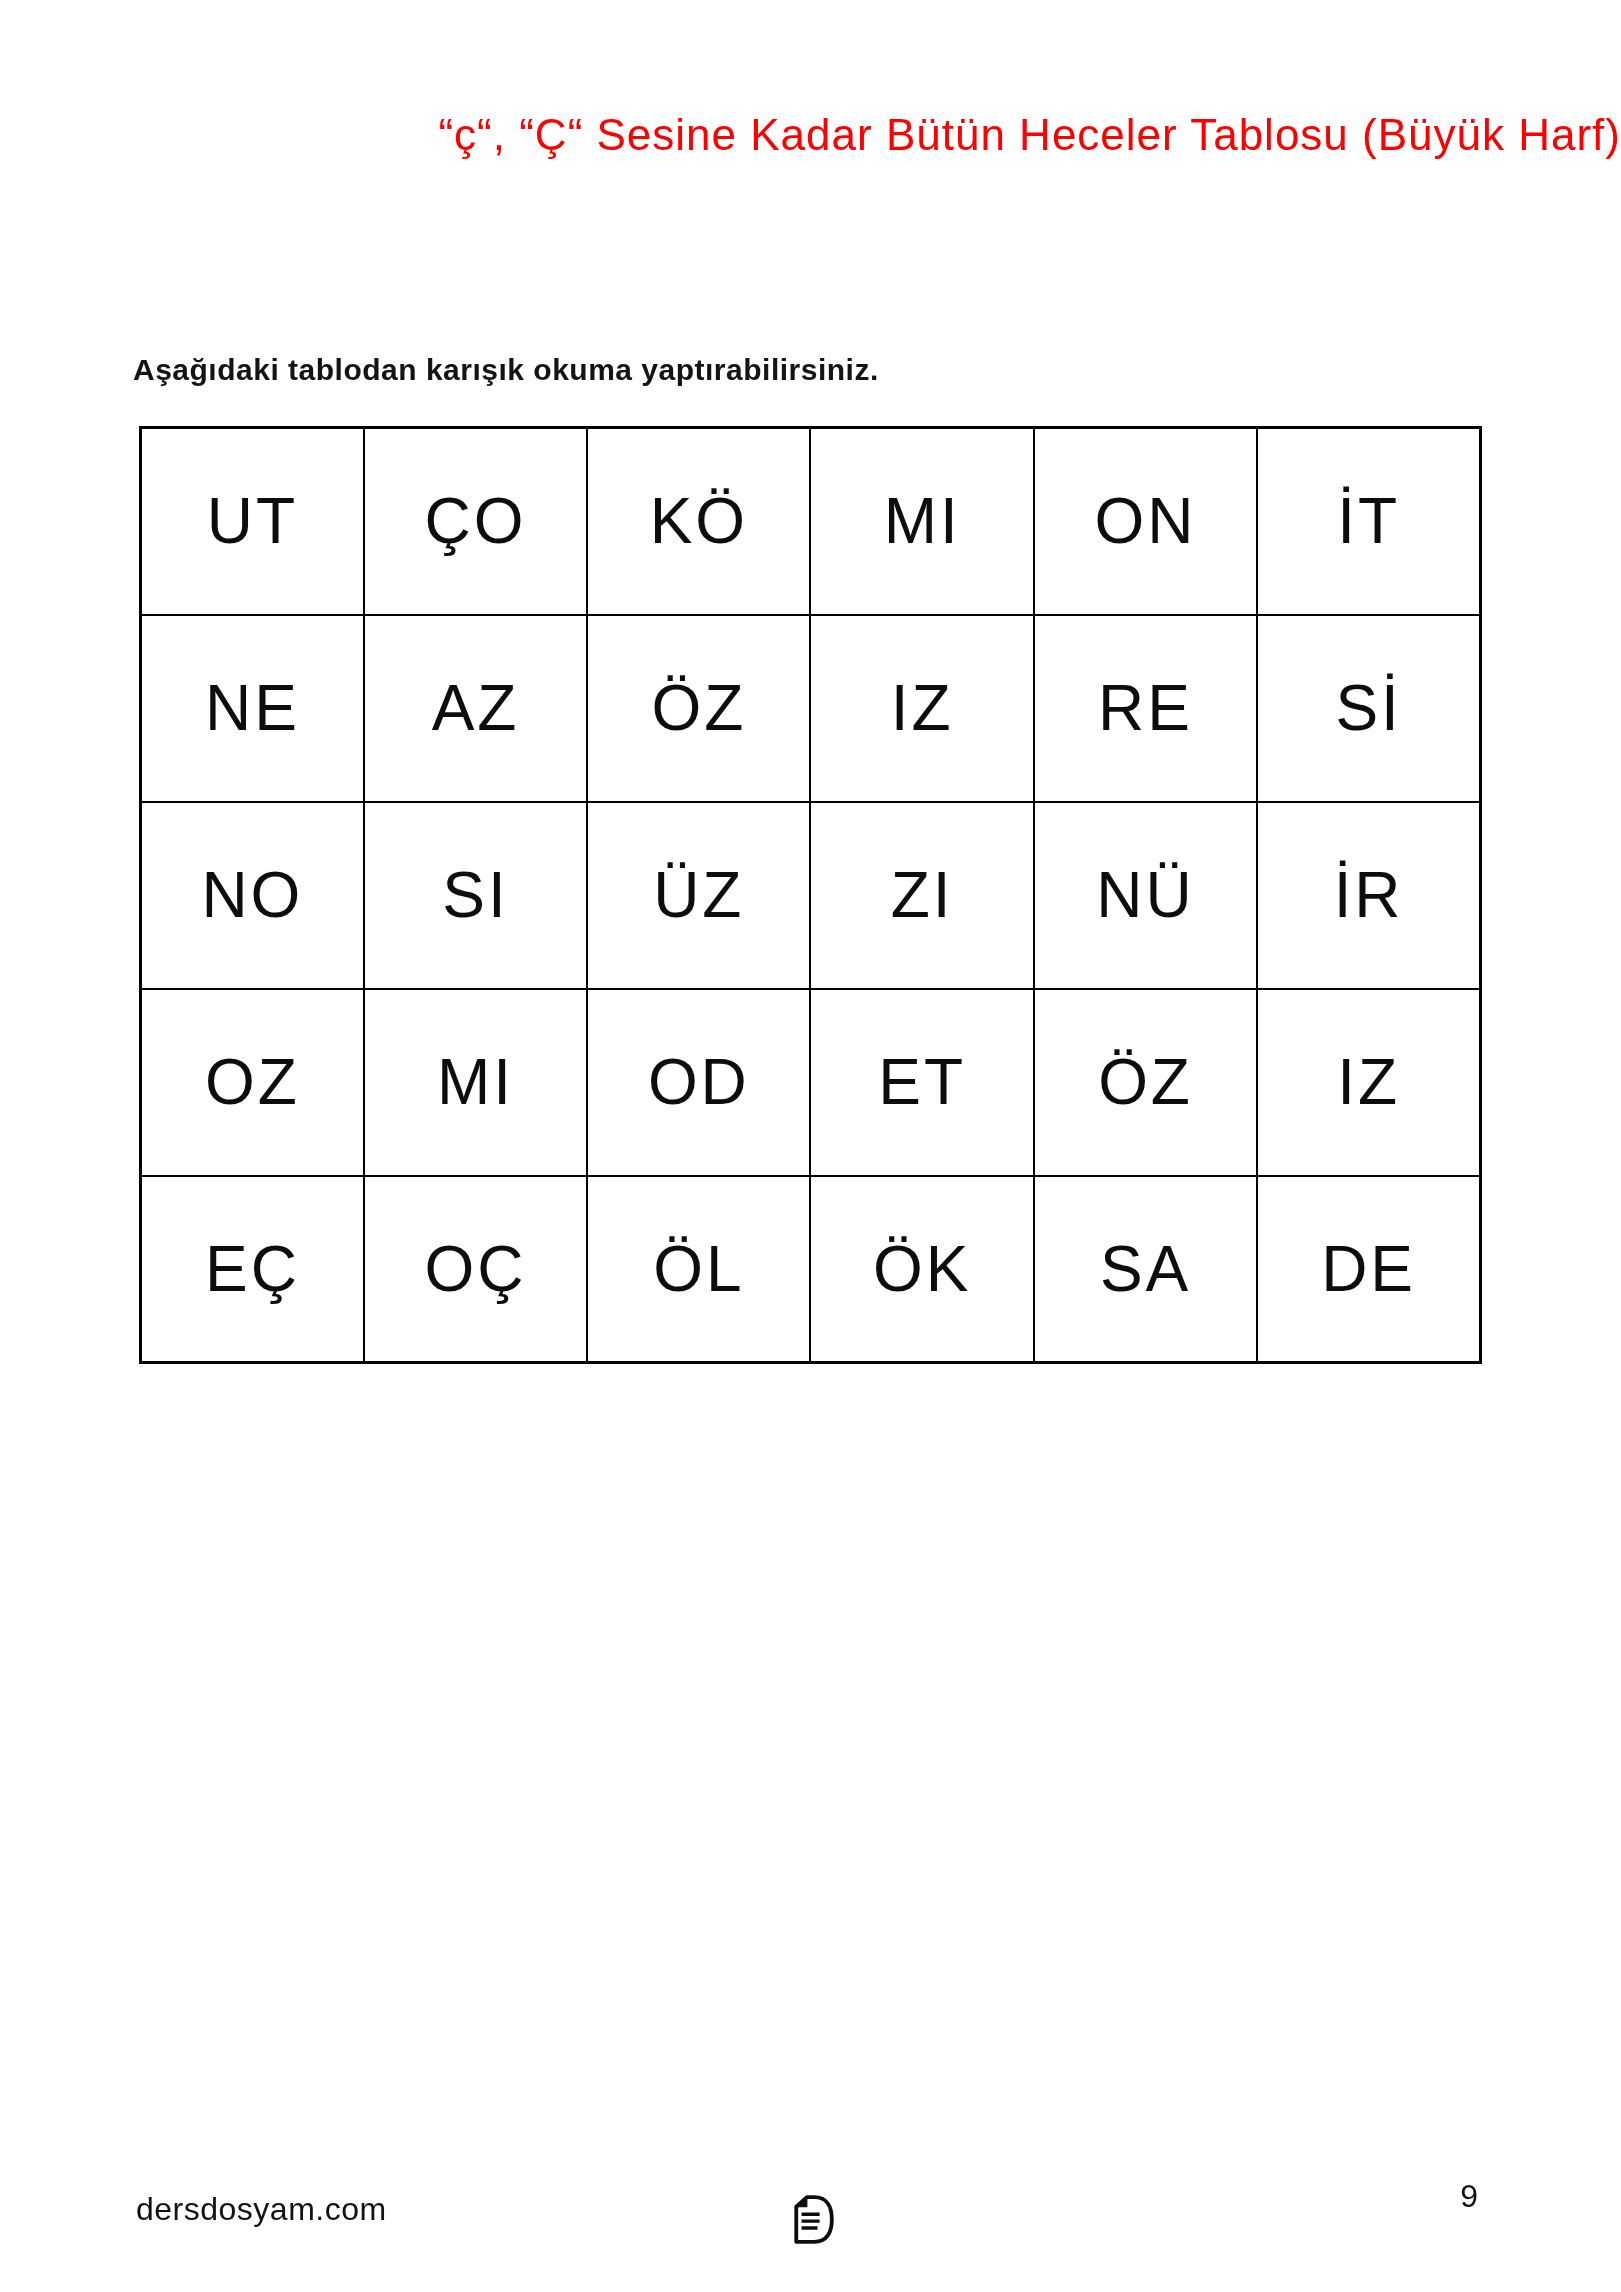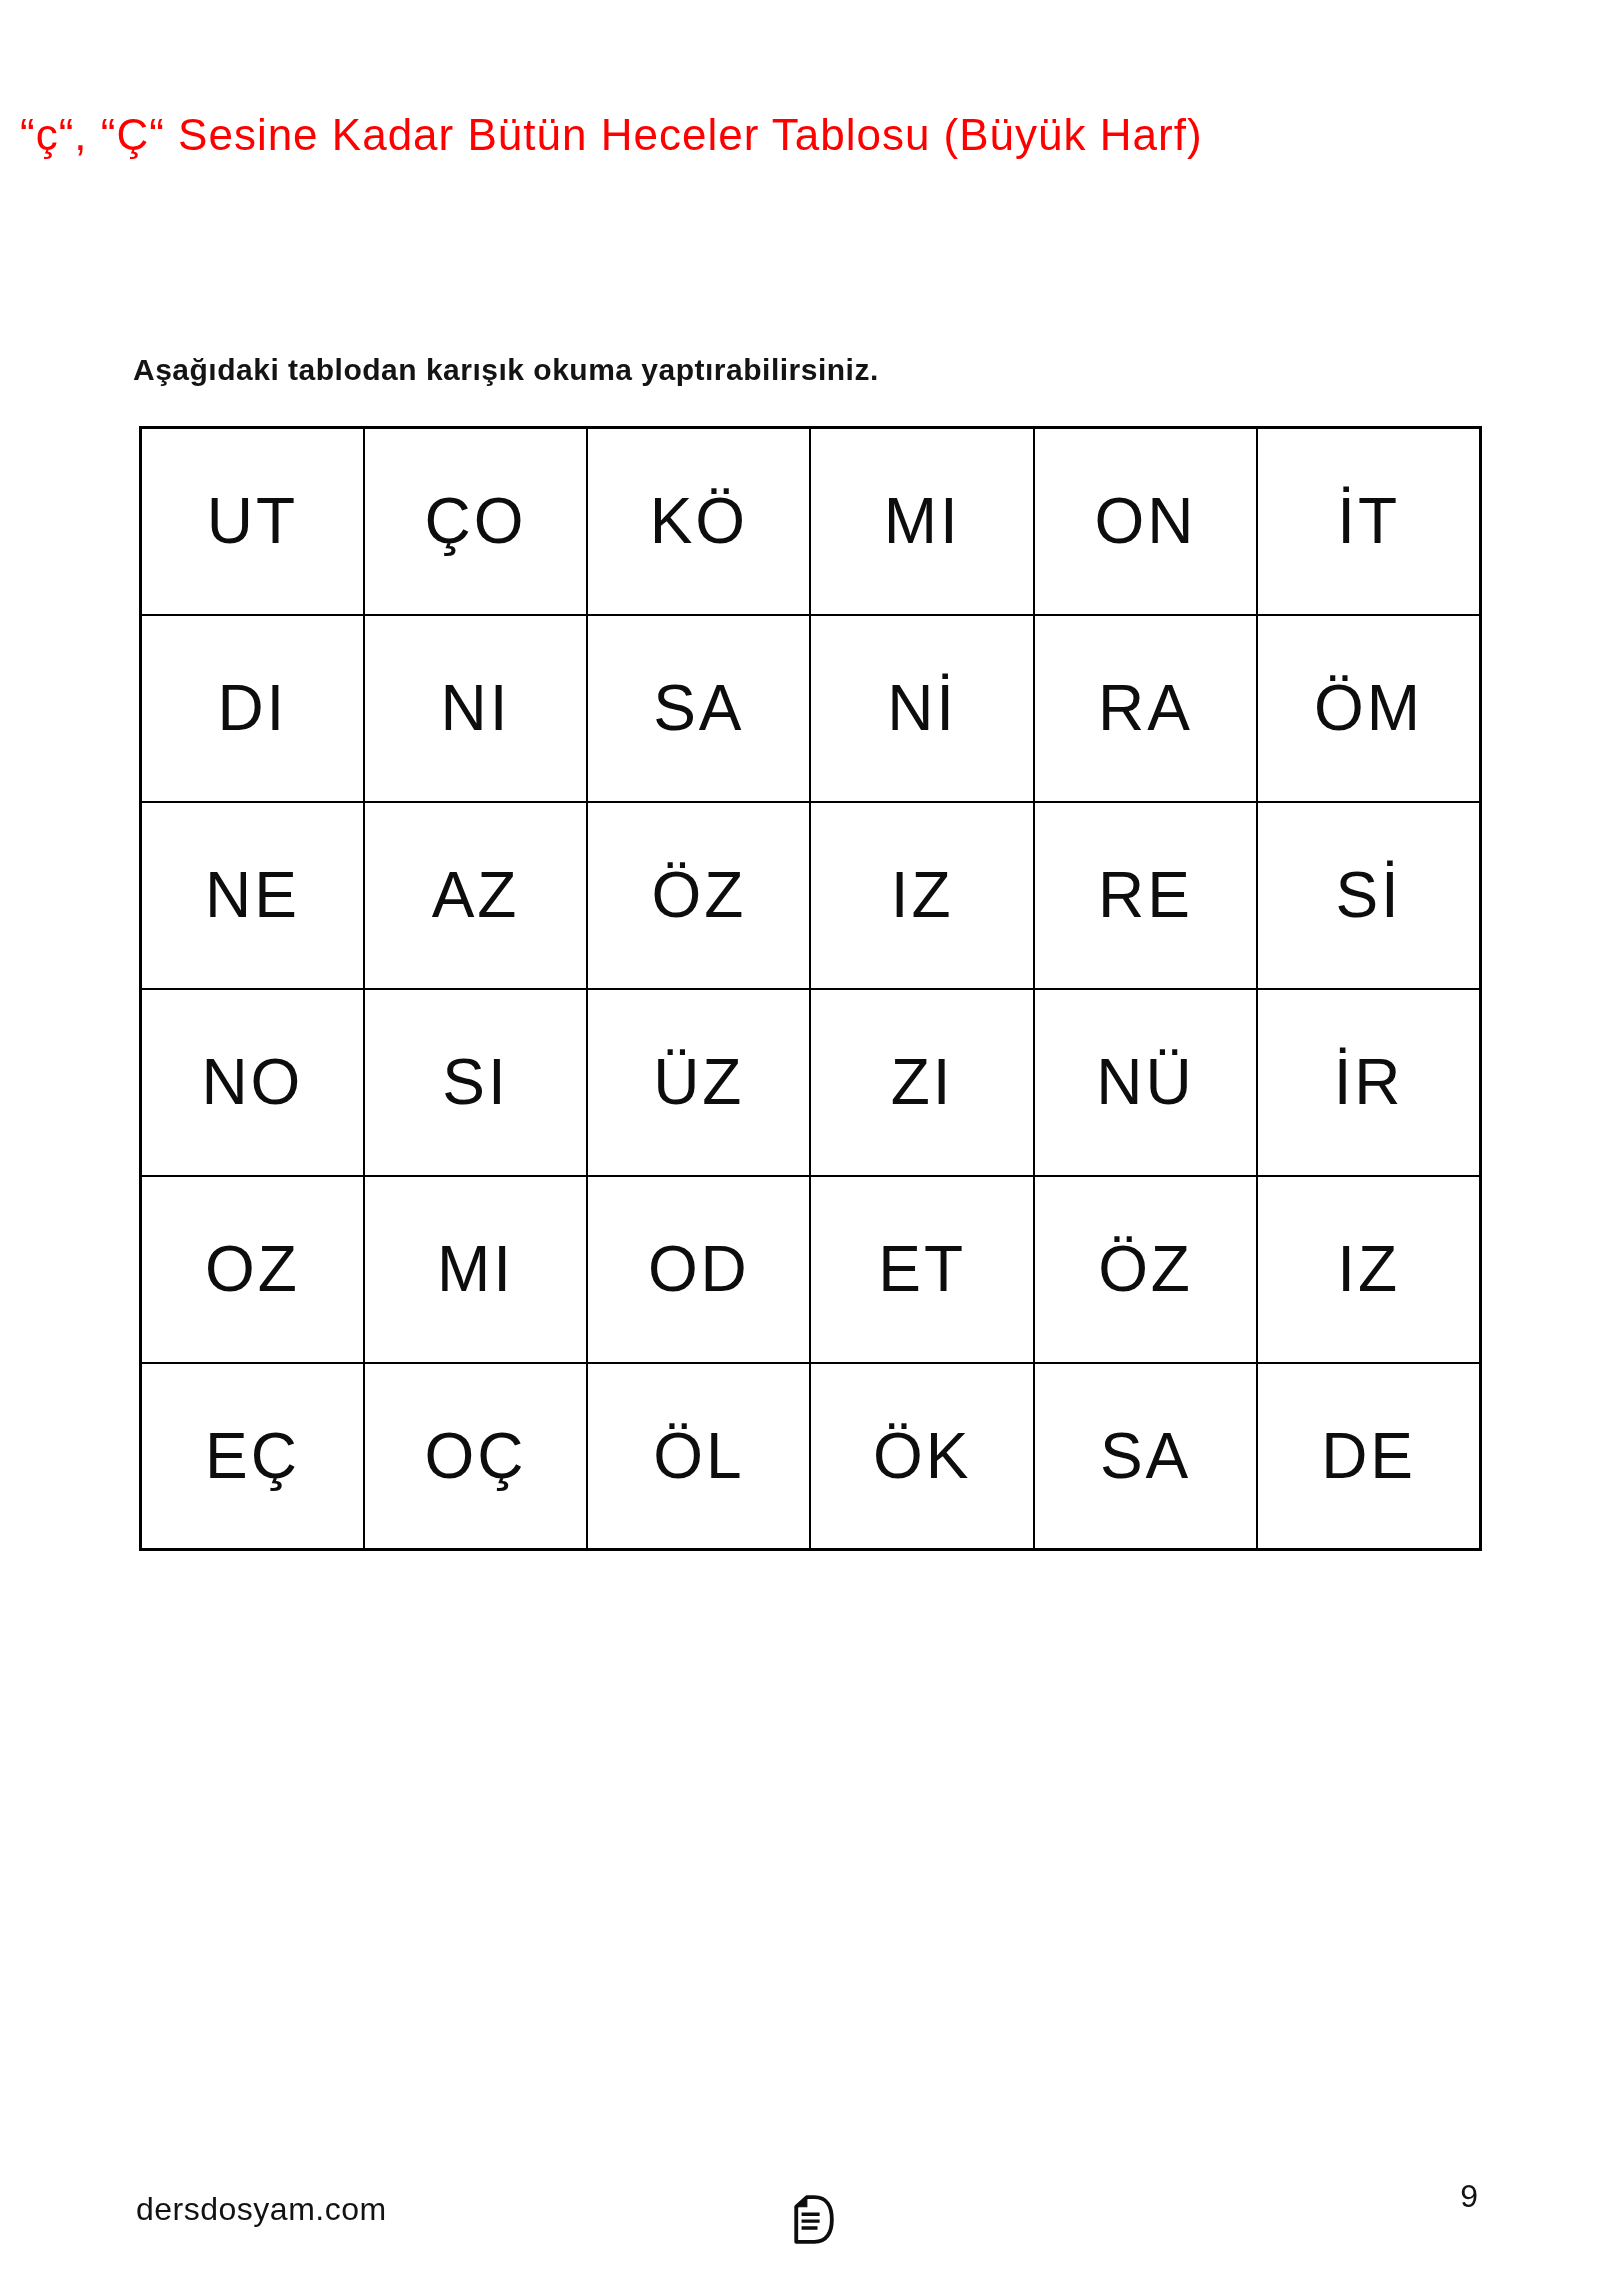--- a/index.html
+++ b/index.html
@@ -14,21 +14,21 @@
   .page {
     position: absolute;
     inset: 0;
     background: #ffffff;
   }
   .title {
     position: absolute;
     top: 110px;
     left: 0;
     right: 0;
-    text-align: left;
+    text-align: right;
     font-size: 44px;
     font-weight: 500;
     letter-spacing: 1px;
     color: #ff0000;
     font-family: "Liberation Sans", sans-serif;
     white-space: nowrap;
     margin-left: 20px;
   }
   .subtitle {
     position: absolute;
@@ -105,28 +105,20 @@
     <tbody id="table-body">
         <tr>
           <td>UT</td>
           <td>ÇO</td>
           <td>KÖ</td>
           <td>MI</td>
           <td>ON</td>
           <td>İT</td>
         </tr>
         <tr>
-          <td>DI</td>
-          <td>NI</td>
-          <td>SA</td>
-          <td>Nİ</td>
-          <td>RA</td>
-          <td>ÖM</td>
-        </tr>
-        <tr>
           <td>NE</td>
           <td>AZ</td>
           <td>ÖZ</td>
           <td>IZ</td>
           <td>RE</td>
           <td>Sİ</td>
         </tr>
         <tr>
           <td>NO</td>
           <td>SI</td>

